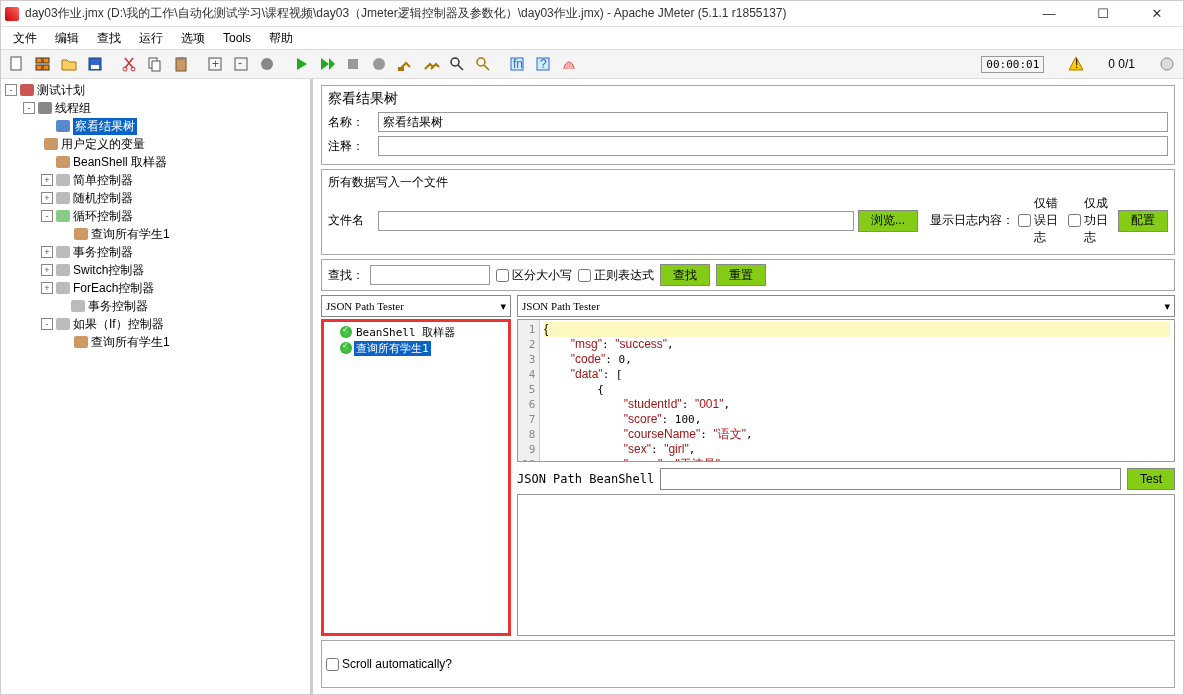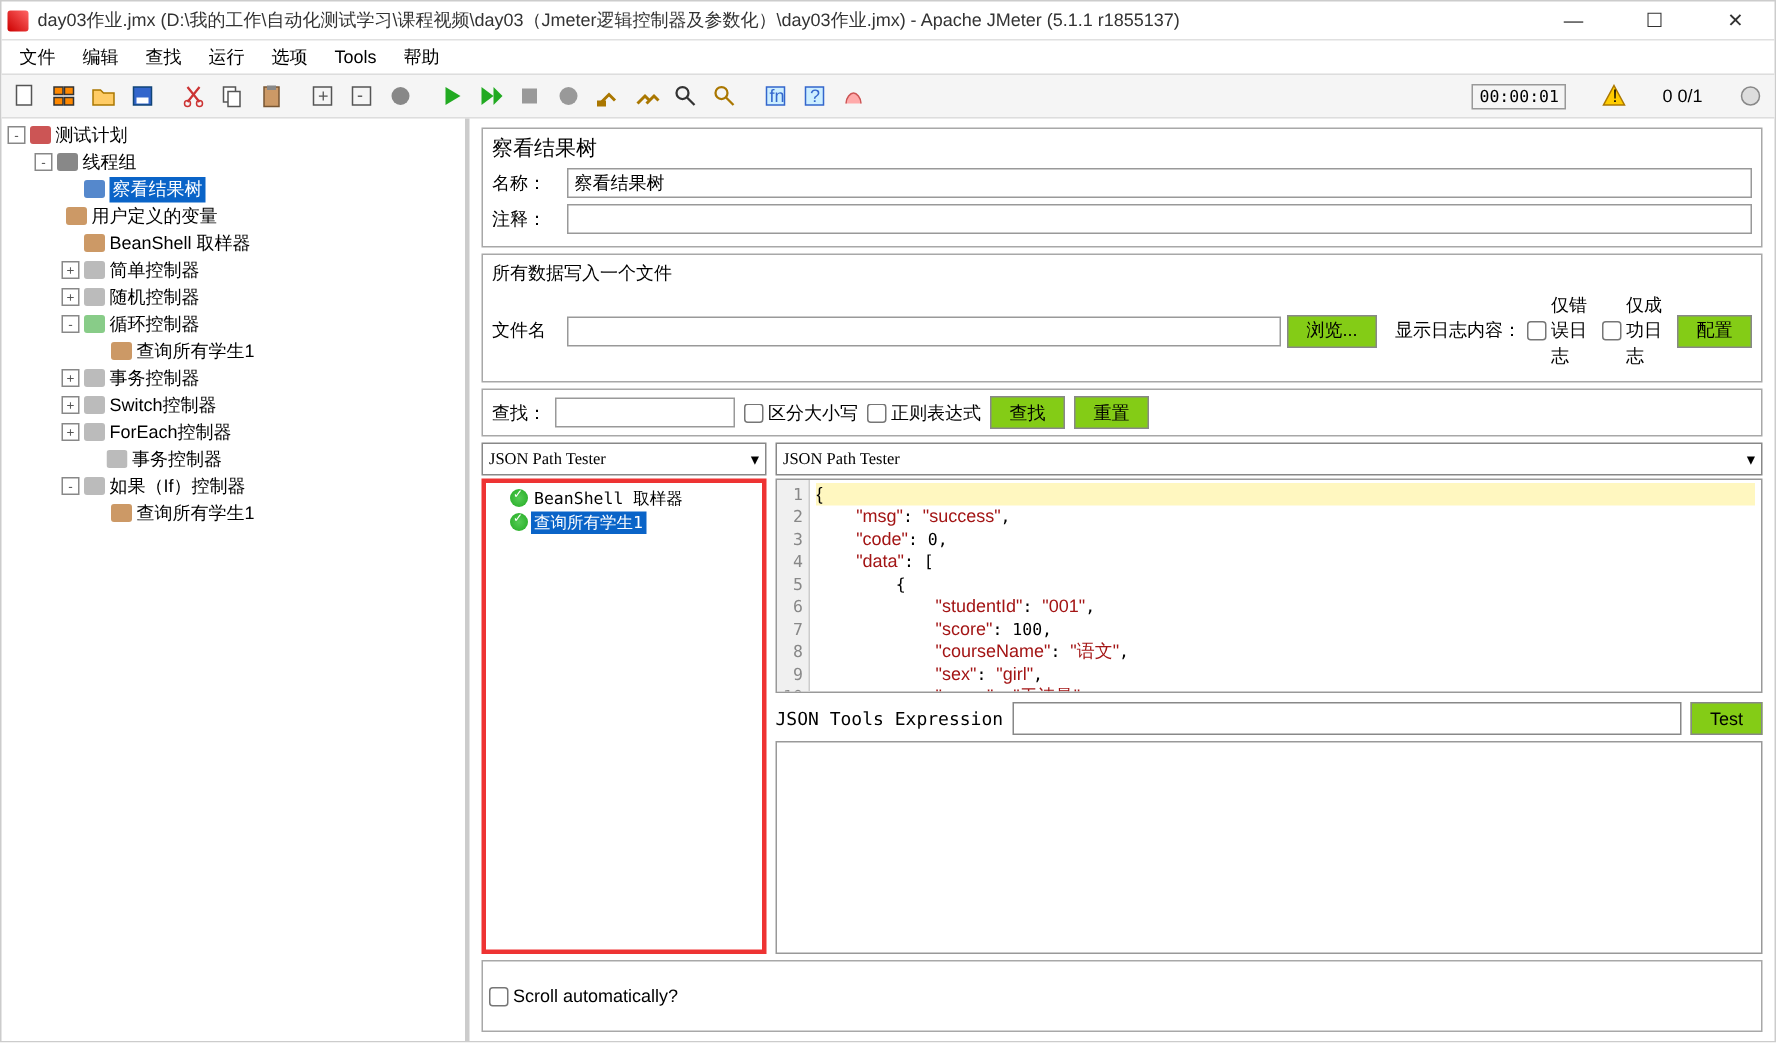--- a/index.html
+++ b/index.html
@@ -431,21 +431,21 @@
             <span class="str">"studentId"</span>: <span class="str">"001"</span>,
             <span class="str">"score"</span>: 100,
             <span class="str">"courseName"</span>: <span class="str">"语文"</span>,
             <span class="str">"sex"</span>: <span class="str">"girl"</span>,
             <span class="str">"name"</span>: <span class="str">"于诗曼"</span>,
             <span class="str">"className"</span>: <span class="str">"三年二班"</span>,
             : 1,
 </div>
           </div>
           <div class="expr-row">
-            <span style="font-family:monospace">JSON Tools Expression</span>
+            <span style="font-family:monospace">JSON Path BeanShell</span>
             <input class="expr-input" style="">
             <button class="btn">Test</button>
           </div>
           <div class="big-empty"></div>
         </div>
       </div>
 
       <div class="scroll-row">
         <label class="chk">
             <input type="checkbox" style="">

